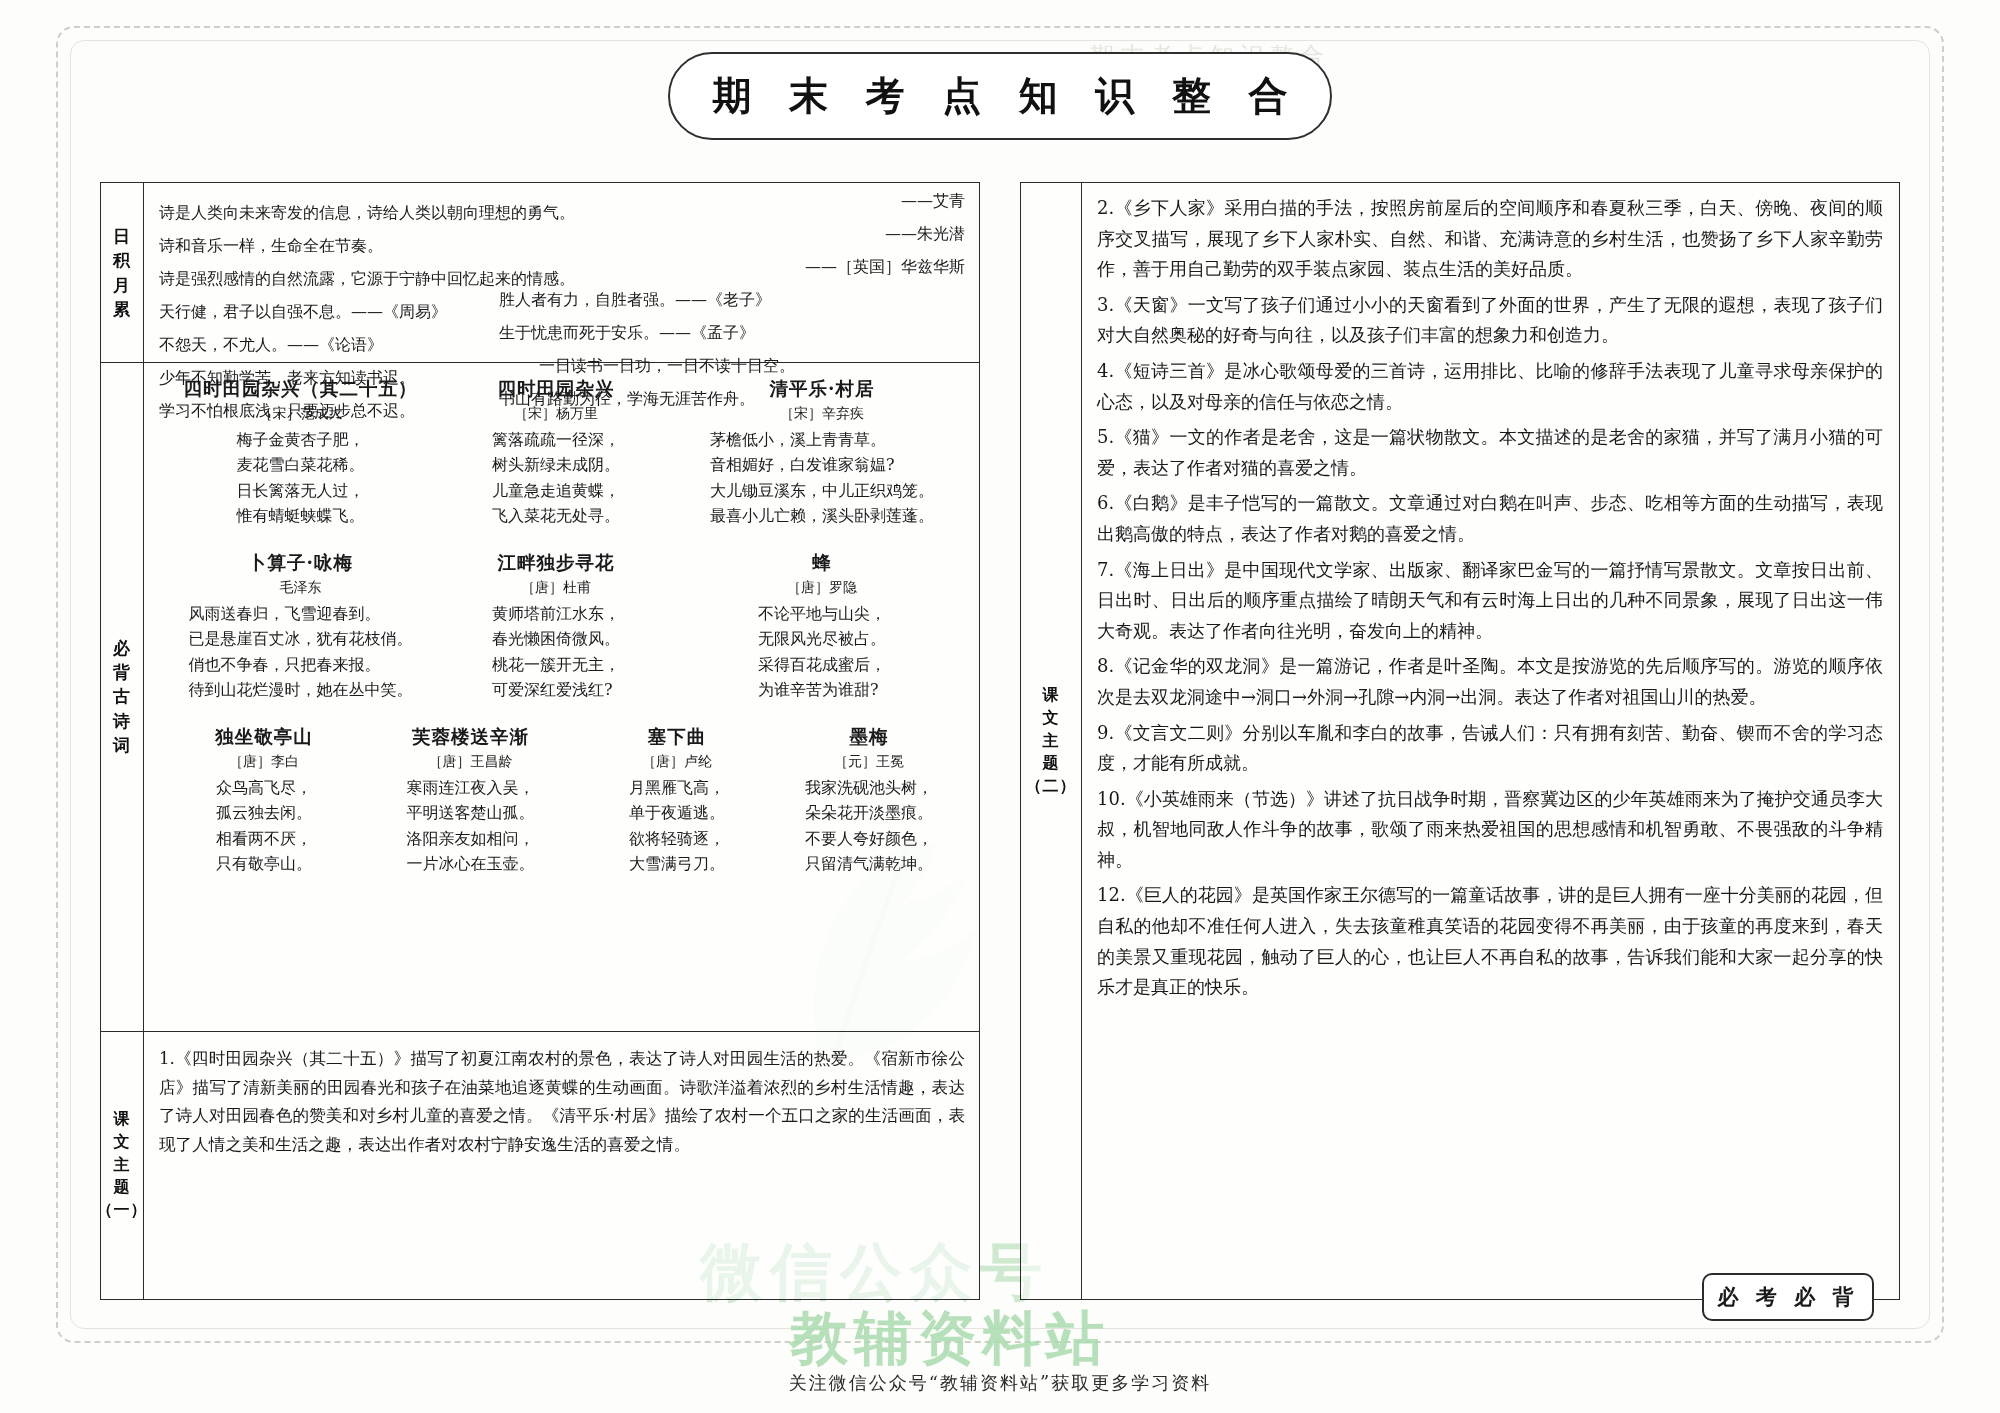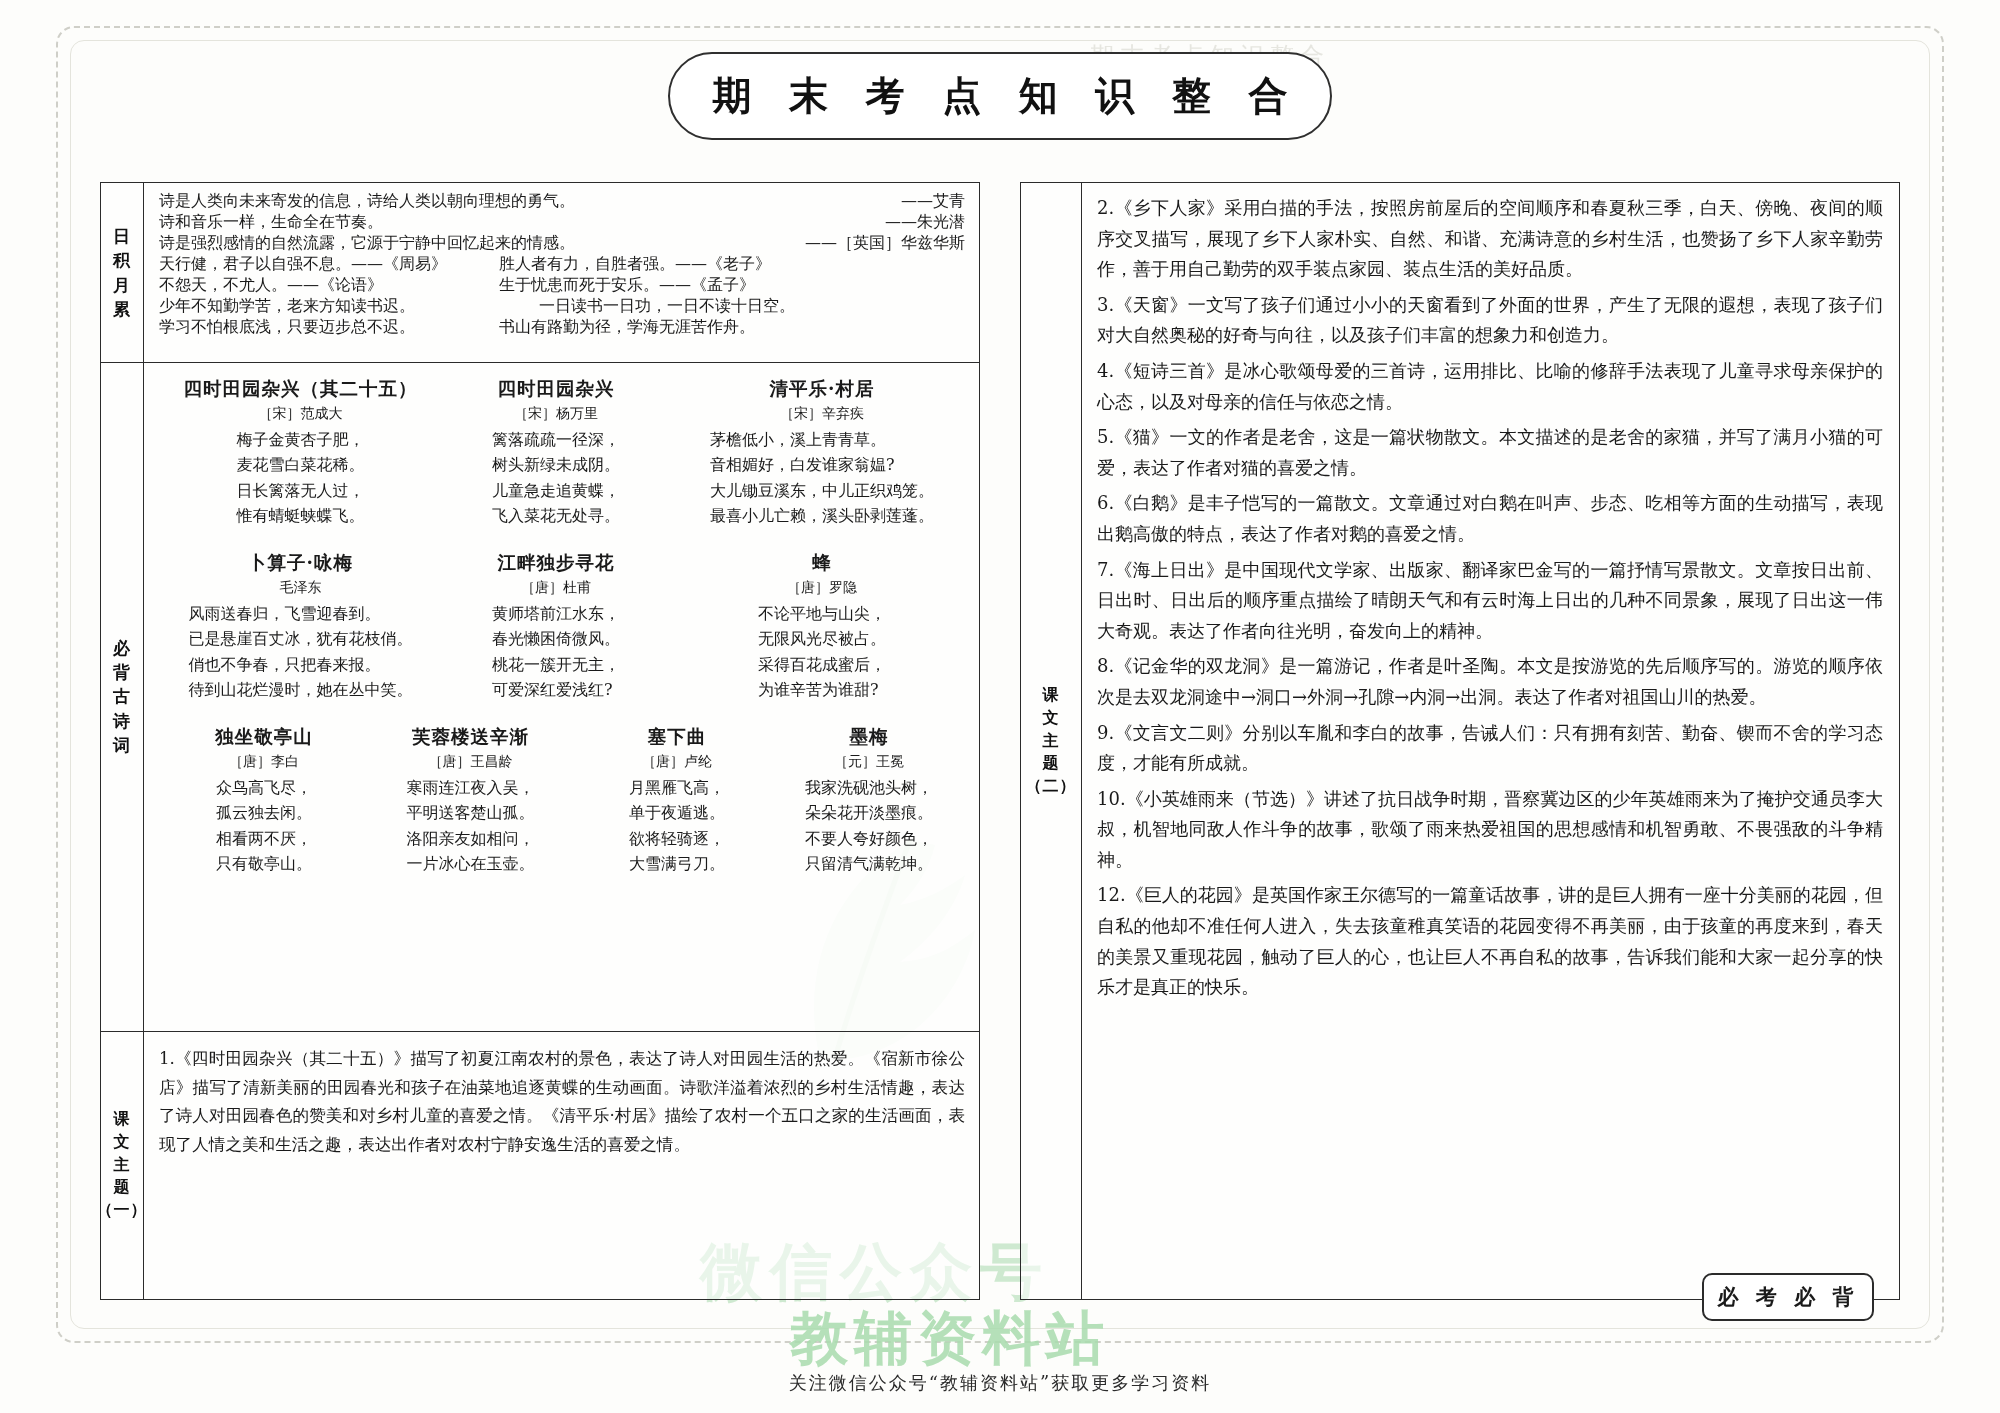--- a/index.html
+++ b/index.html
@@ -69,21 +69,21 @@
     position:absolute;left:42px;right:0;
     box-sizing:border-box;
     padding:8px 14px 8px 16px;
   }
   .hr{
     position:absolute;left:0;right:0;height:0;border-top:1.4px solid #2b2b2b;
   }
   .vsep{
     position:absolute;top:0;bottom:0;width:0;border-left:1.4px solid #2b2b2b;
   }
-  .s1 .cell-a{width:340px;}
+  .s1 .cell-a{width:340px;margin-top:12px;}
   .s1 .cell-b{width:330px;}
   
   .poem-block{display:flex;}
   .poem{
     box-sizing:border-box;
     text-align:center;
     padding:0 4px;
   }
   .poem .pt{font-size:18.5px;font-weight:bold;margin-bottom:4px;letter-spacing:1px;}
   .poem .pa{font-size:14px;margin-bottom:4px;}

